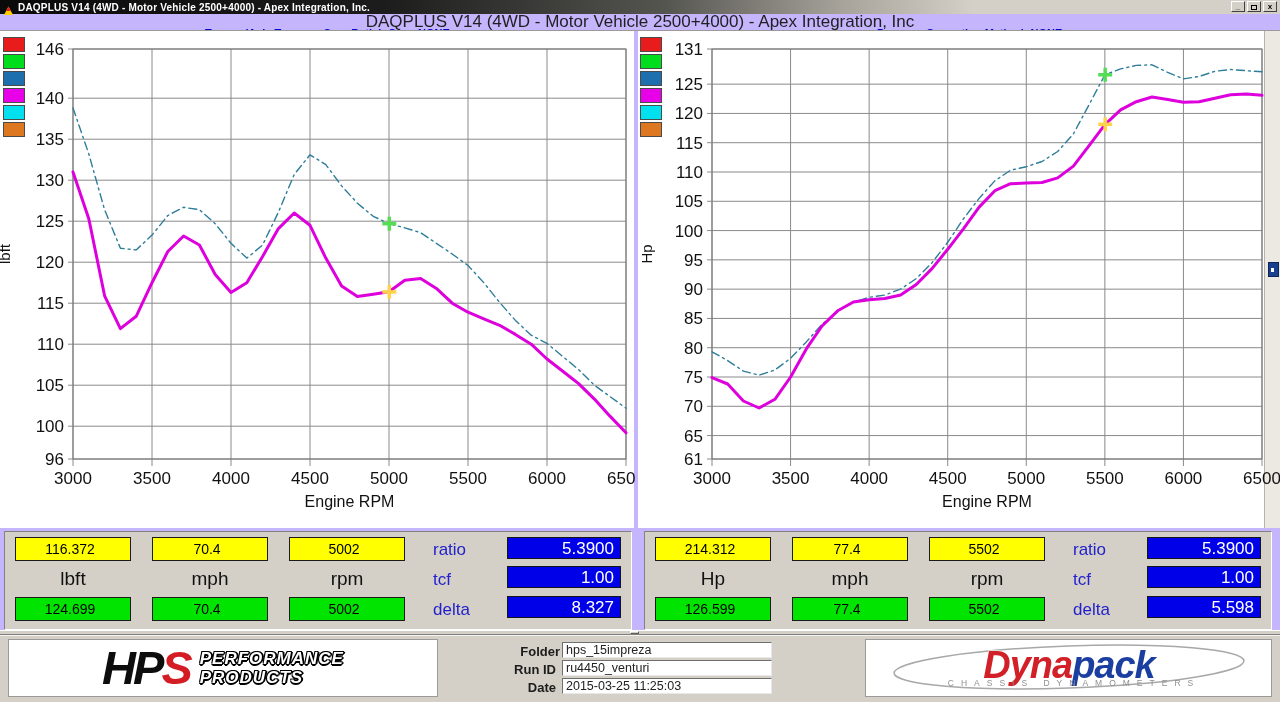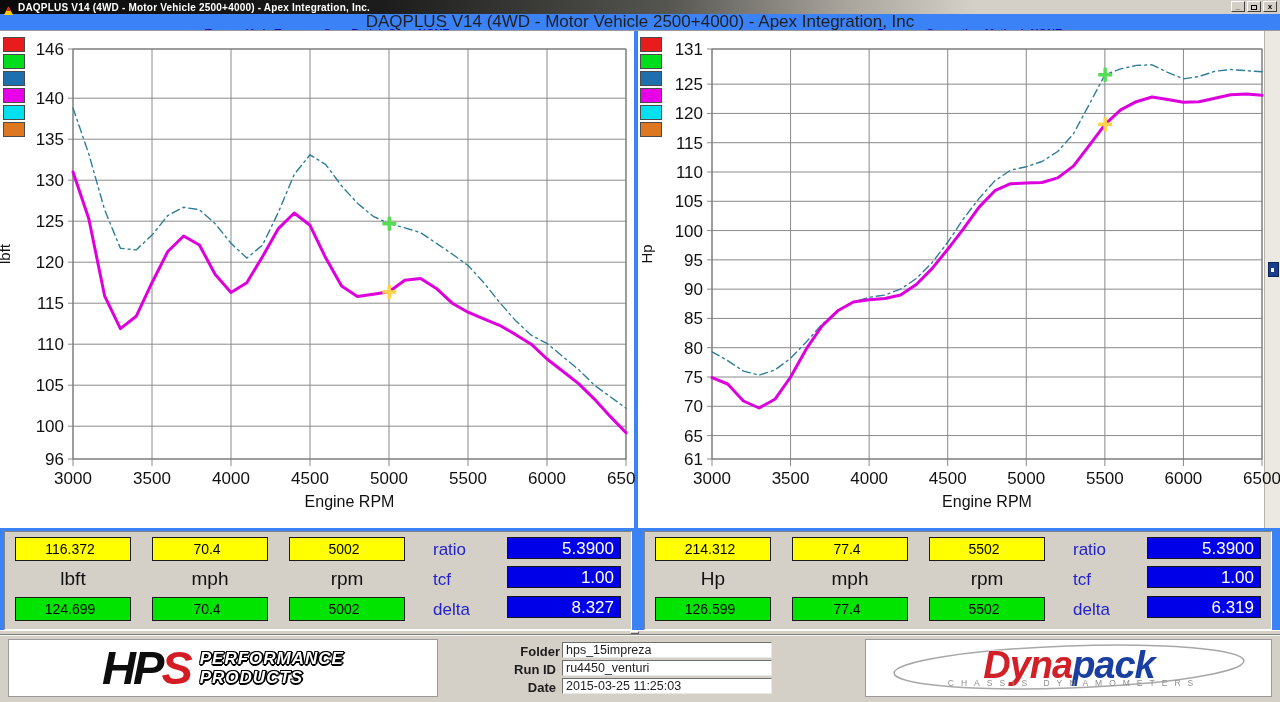--- a/index.html
+++ b/index.html
@@ -1,18 +1,18 @@
 <!DOCTYPE html>
 <html><head>
 <meta charset="utf-8">
 <style>
   * { margin:0; padding:0; box-sizing:border-box; }
   html,body { width:1280px; height:702px; overflow:hidden; }
   body { font-family:"Liberation Sans", sans-serif; background:#d4d0c8; }
-  #root { position:relative; width:1280px; height:702px; background:#3b82f6; }
+  #root { position:relative; width:1280px; height:702px; background:#c4b5fd; }
 
   
   .titlebar { position:absolute; left:0; top:0; width:1280px; height:14px;
     background:linear-gradient(90deg,#0a0a0a 0%,#1c1c1c 30%,#555550 52%,#a8a49c 66%,#d4d0c8 76%);
     display:flex; align-items:center; }
   .app-icon { width:11px; height:11px; margin:0 4px 0 3px; display:inline-block; }
   .title-text { color:#fff; font-size:10px; font-weight:bold; white-space:nowrap; letter-spacing:0.2px; }
   .win-buttons { position:absolute; right:3px; top:1px; display:flex; gap:2px; }
   .win-btn { width:14px; height:11px; background:#d4d0c8; border:1px solid;
     border-color:#fff #404040 #404040 #fff; font-size:8px; line-height:8px; font-weight:bold;
@@ -268,21 +268,21 @@
     <div class="unit-label row-lab" style="left:147px;">mph</div>
     <div class="unit-label row-lab" style="left:284px;">rpm</div>
     <div class="vbox gbox row-g" style="left:10px;">126.599</div>
     <div class="vbox gbox row-g" style="left:147px;">77.4</div>
     <div class="vbox gbox row-g" style="left:284px;">5502</div>
     <div class="blue-label" style="left:428px; top:8px;">ratio</div>
     <div class="blue-label" style="left:428px; top:38px;">tcf</div>
     <div class="blue-label" style="left:428px; top:68px;">delta</div>
     <div class="bbox brow-1">5.3900</div>
     <div class="bbox brow-2">1.00</div>
-    <div class="bbox brow-3">6.319</div>
+    <div class="bbox brow-3">5.598</div>
   </div>
 
   <div class="h-divider">
       <span class="grip"></span>
     </div>
 
   <div class="footer">
     <div class="logo-box hps-box">
       <div class="hps-word"><span class="hps-hp">HP</span><span class="hps-s">S</span></div>
       <div class="hps-lines">

